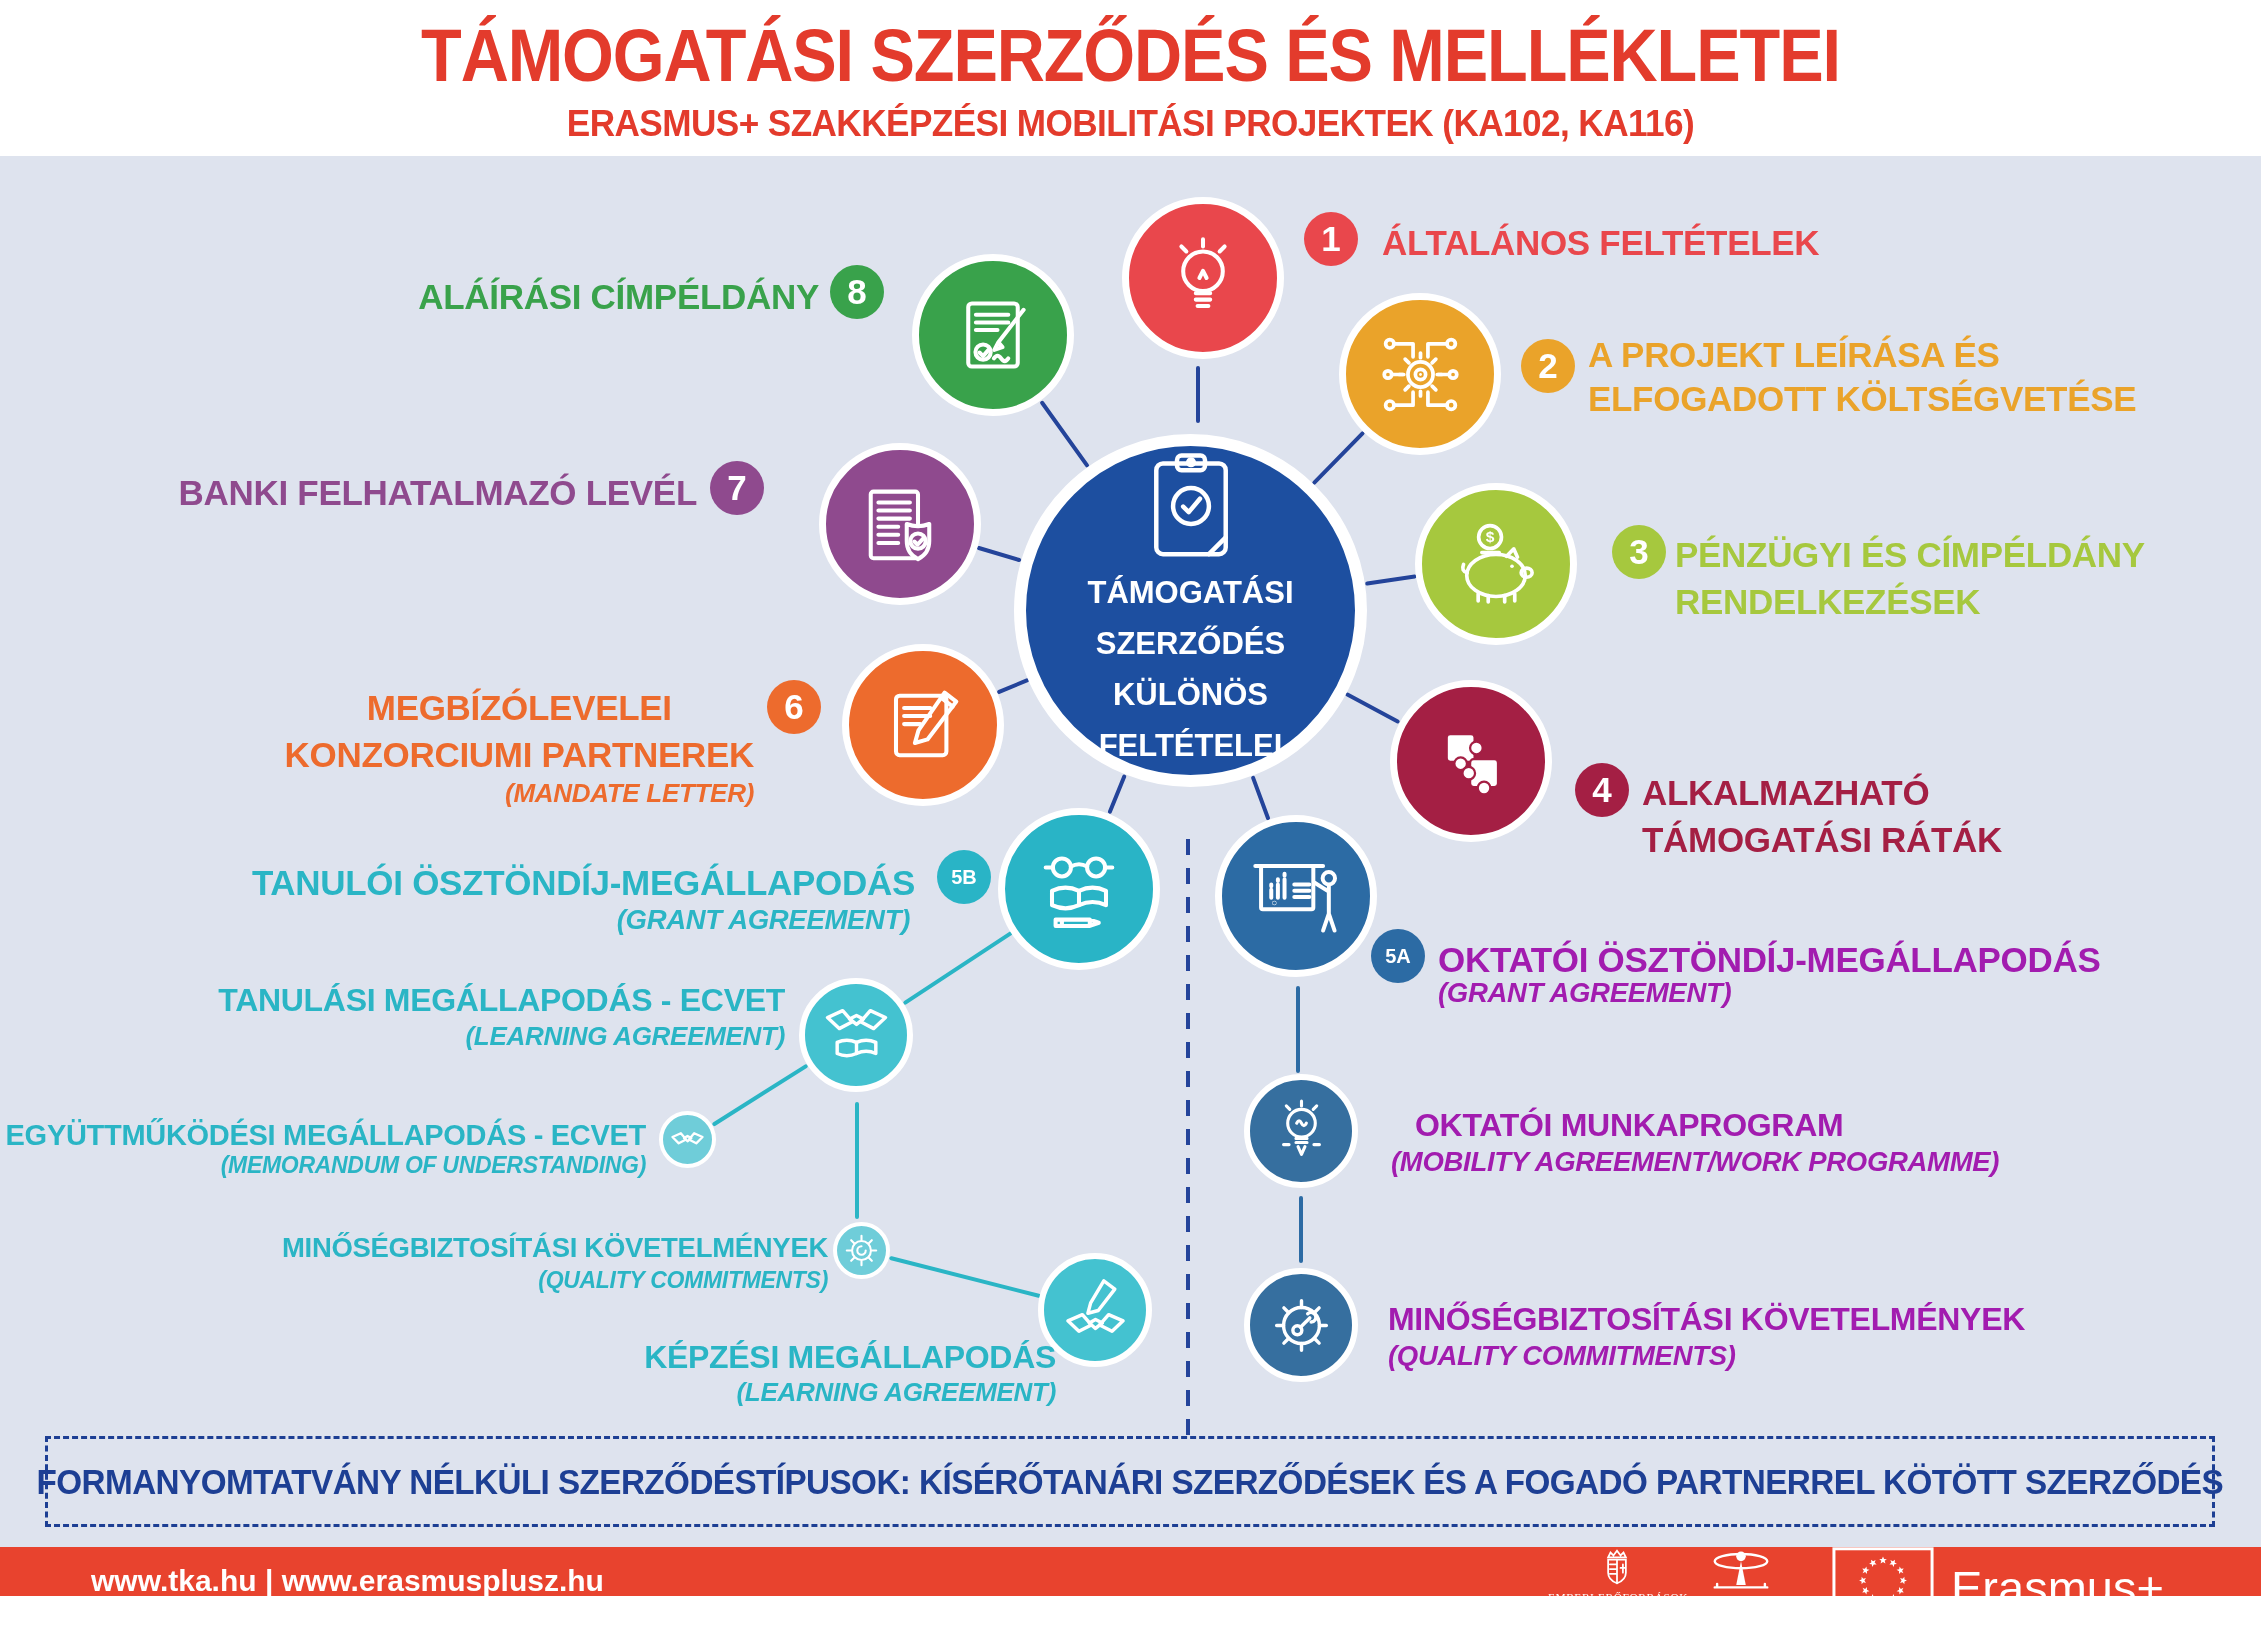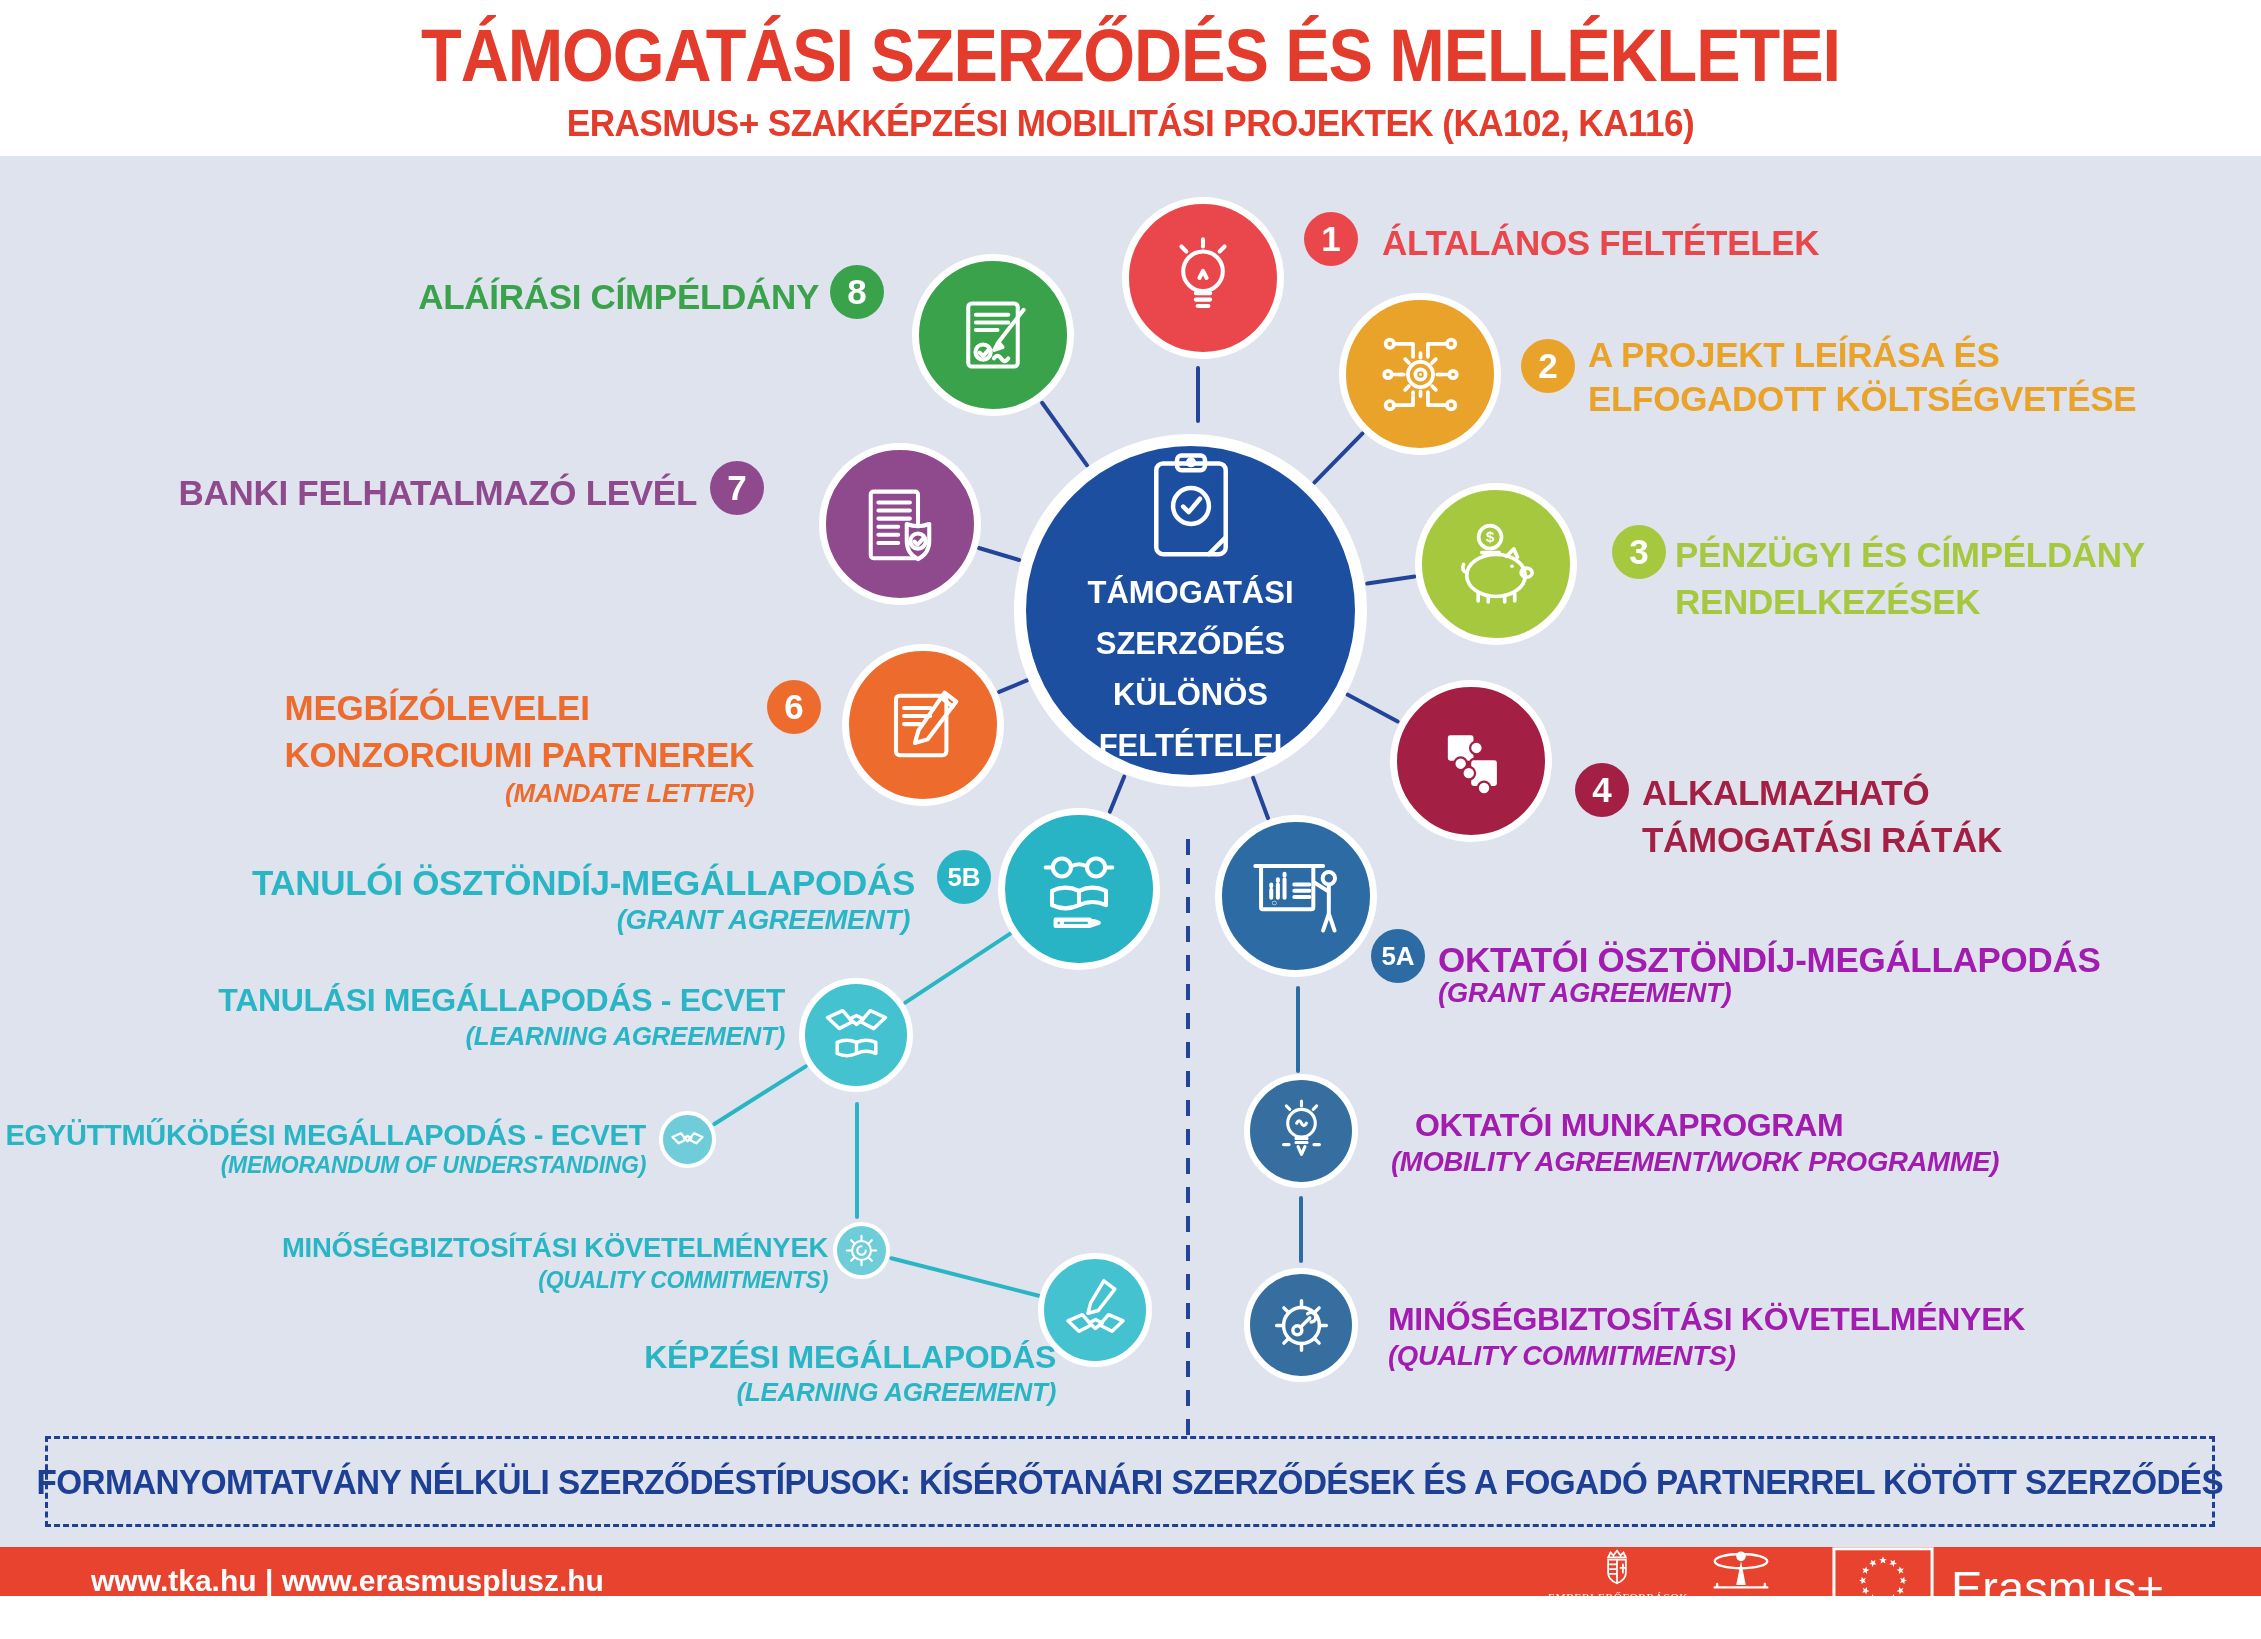--- a/index.html
+++ b/index.html
@@ -10,23 +10,23 @@
          font-size:74px;font-weight:700;letter-spacing:-1.2px;transform:scaleX(0.90);white-space:nowrap;}
   .subtitle{position:absolute;left:0;top:103px;width:2261px;text-align:center;color:#e33b2c;
          font-size:37px;font-weight:700;letter-spacing:-0.6px;transform:scaleX(0.95);white-space:nowrap;}
   .circ{position:absolute;border-radius:50%;border:7.8px solid #fff;box-sizing:border-box;
         display:flex;align-items:center;justify-content:center;}
   .centerc{position:absolute;border-radius:50%;border:12px solid #fff;box-sizing:border-box;
         display:flex;flex-direction:column;align-items:center;justify-content:center;gap:4.8px;}
   .ctext{color:#fff;font-weight:700;font-size:31px;line-height:51px;text-align:center;letter-spacing:0;}
   .badge{position:absolute;width:54px;height:54px;border-radius:50%;display:flex;align-items:center;
          justify-content:center;color:#fff;font-weight:700;font-size:35px;}
-  .badge.wide{font-size:26px;}
+  .badge.wide{font-size:20px;}
   .lbl{position:absolute;font-weight:700;white-space:nowrap;letter-spacing:-0.3px;line-height:1.32;}
-  .lbl.r{text-align:left;}
+  .lbl.r{text-align:center;}
   .sub{position:absolute;font-style:italic;font-weight:700;white-space:nowrap;letter-spacing:-0.3px;}
   .sub.r{text-align:right;}
   .red{color:#e9474c}.amber{color:#eaa32a}.green{color:#a6c83e}.maroon{color:#a41f44}
   .steel{color:#a21caf}.teal{color:#2ab5c5}.orange{color:#ed6b2d}.plum{color:#8f4a8e}
   .kgreen{color:#39a24b}.f58{font-size:35px}.f54{font-size:32px}.f48{font-size:29px}
   .f46{font-size:27.5px}.f44{font-size:26px}.f40{font-size:23px}
   .seg{position:absolute;height:4.2px;border-radius:2.4px;}
   .vl{position:absolute;border-radius:2.4px;}
   .cnavy{background:#24449a}.cteal{background:#2ab5c5}.csteel{background:#2c6ba4}
   .dashsep{position:absolute;left:1186px;top:839px;width:4.2px;height:601px;

